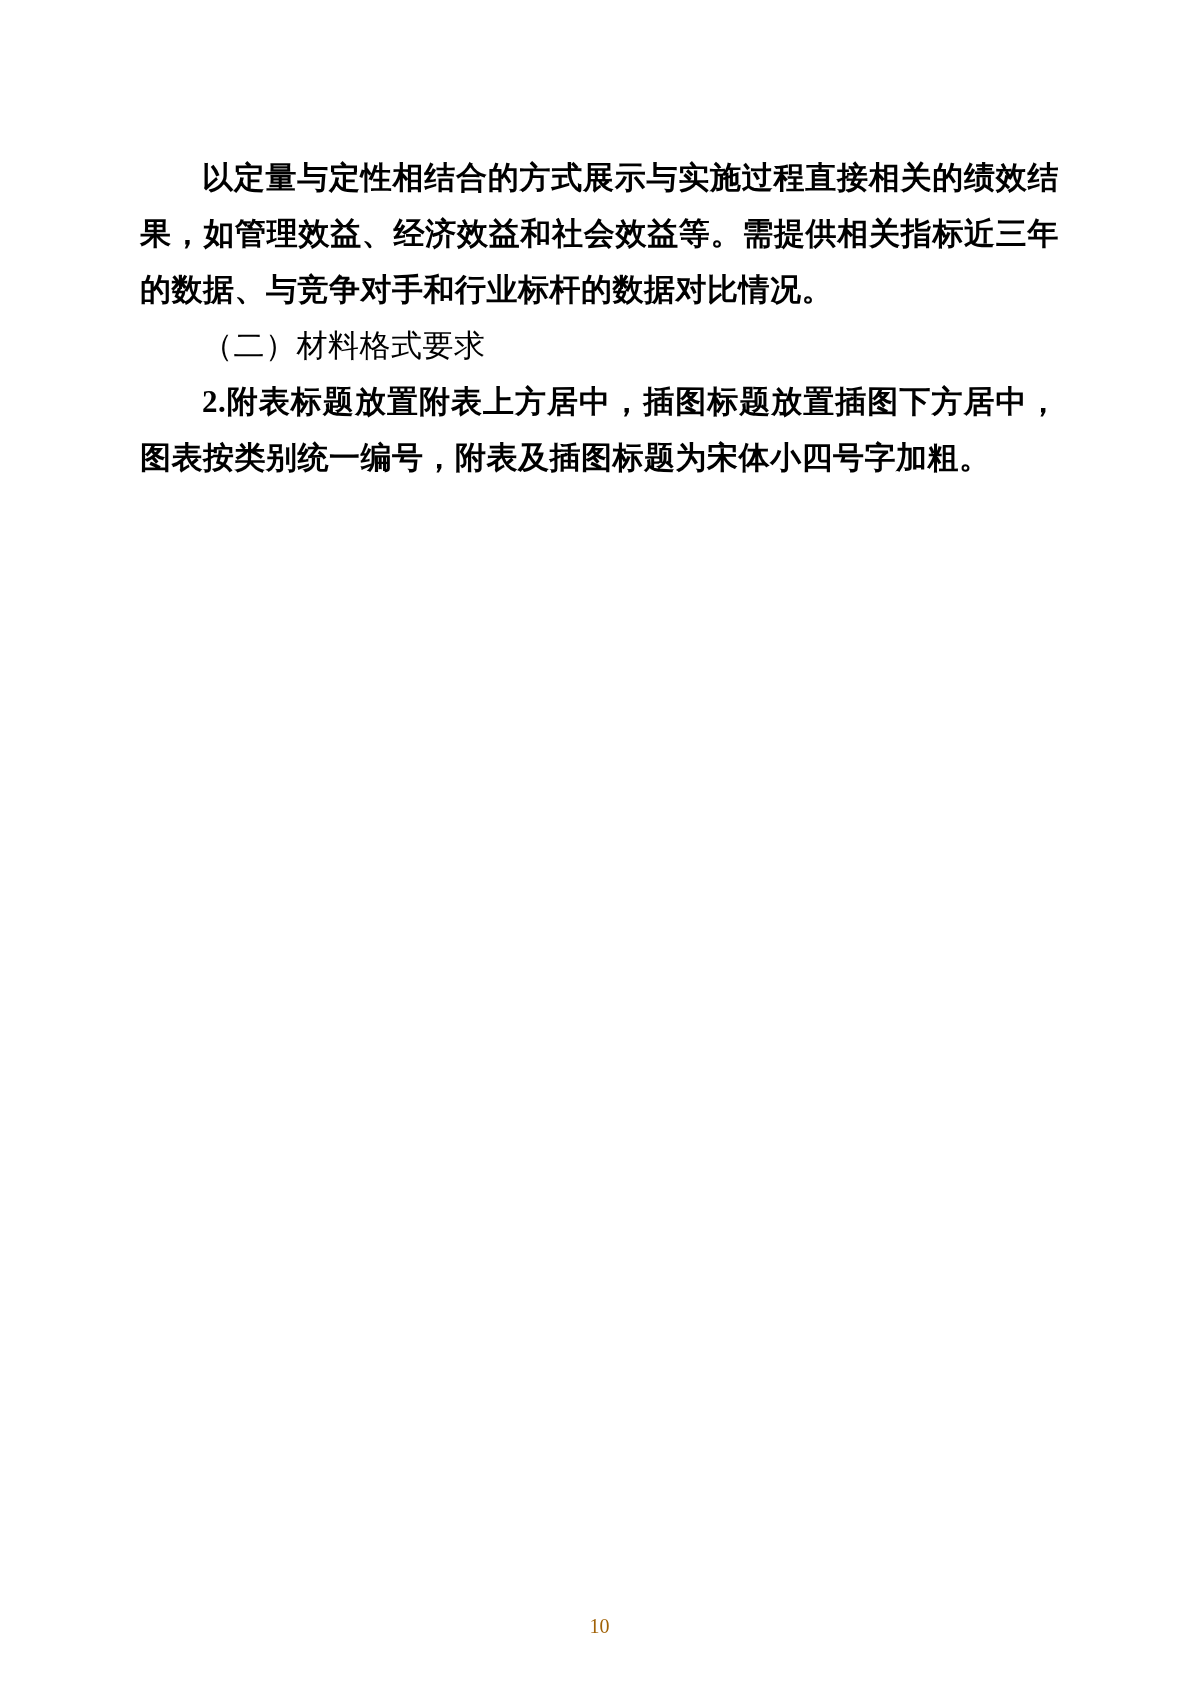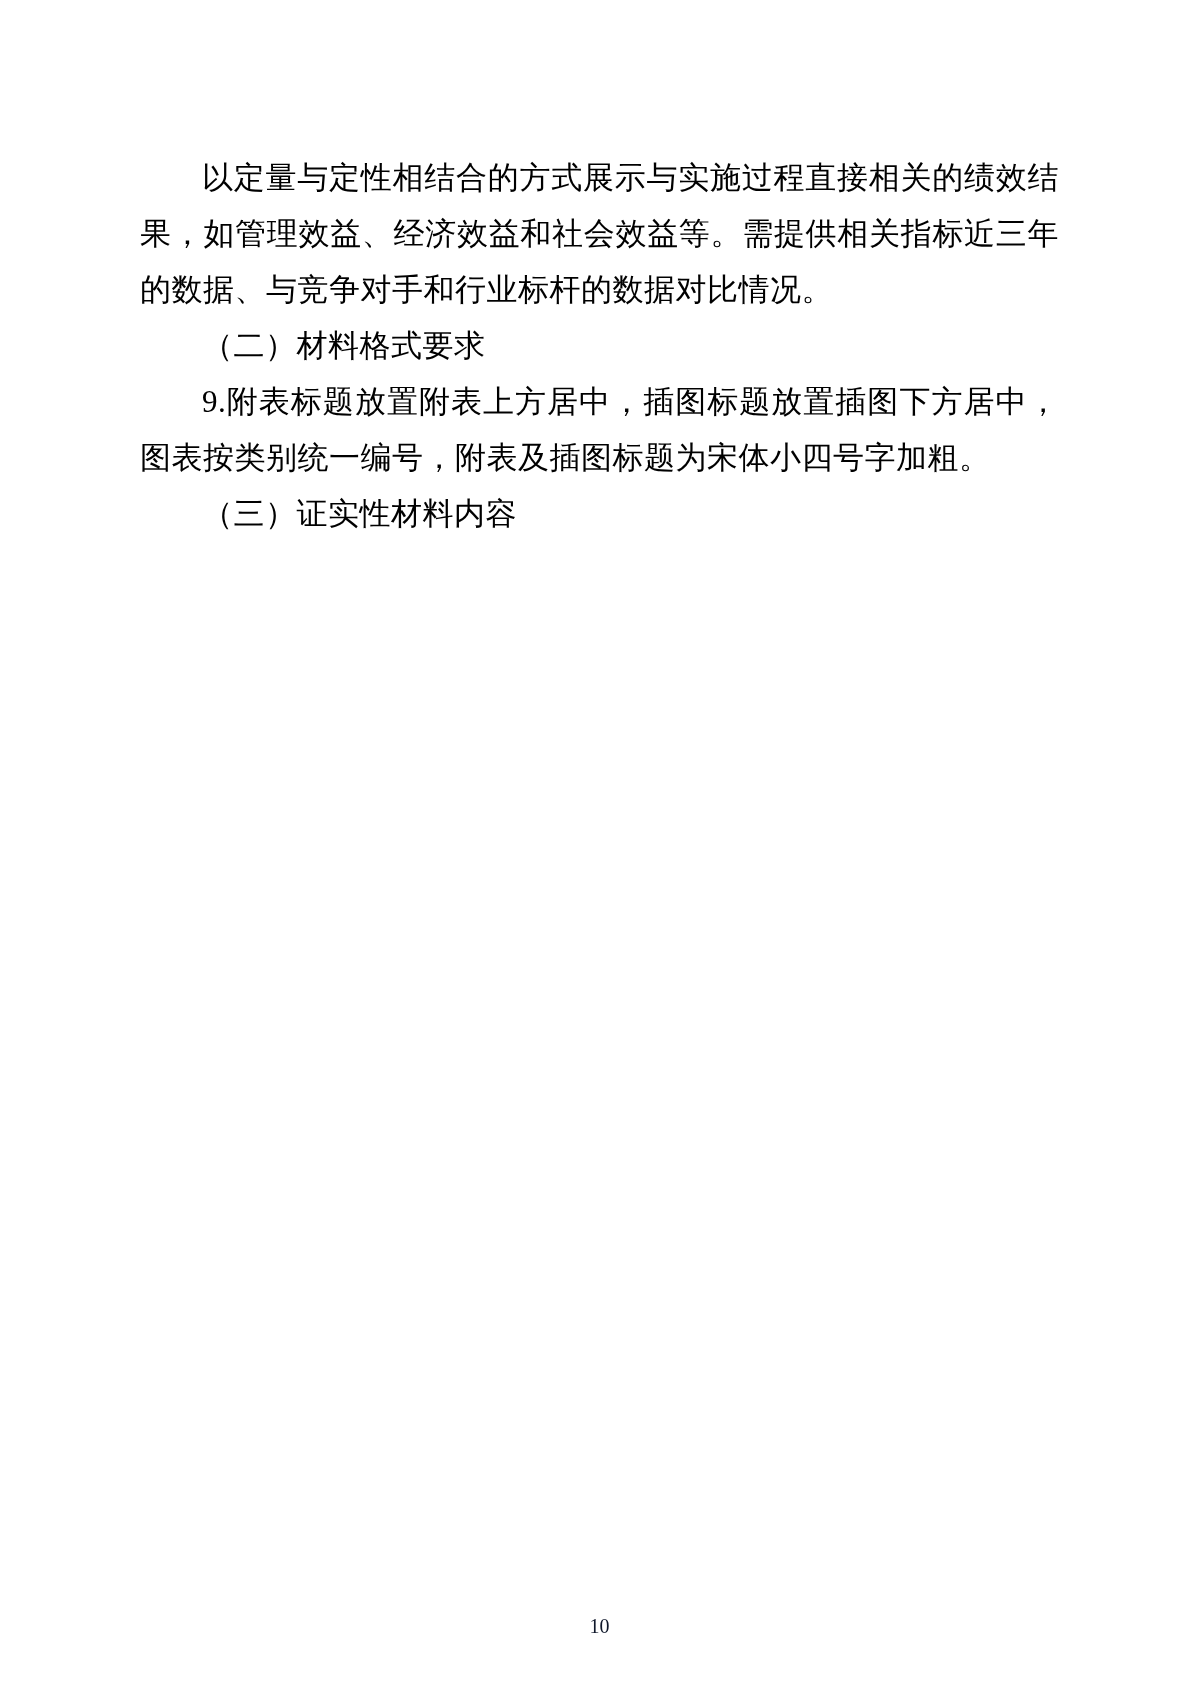--- a/index.html
+++ b/index.html
@@ -26,40 +26,40 @@
   .body-text {
     font-size: 31px;
     line-height: 56px;
     text-align: justify;
     text-justify: inter-ideograph;
     letter-spacing: 0.5px;
   }
   .para {
     margin: 0 0 0 0;
     text-indent: 62px;
+    font-weight: bold;
   }
   .heading {
     text-indent: 62px;
     margin: 0;
   }
   .page-number {
     position: absolute;
     left: 0;
     right: 0;
     bottom: 58px;
     text-align: center;
     font-size: 20px;
     font-family: "Liberation Serif", "DejaVu Serif", serif;
-    color: #0f172a;
+    color: #a16207;
   }
 </style>
 </head>
 <body>
 
 <div class="page">
   <div class="body-text">
     <p class="para">以定量与定性相结合的方式展示与实施过程直接相关的绩效结果，如管理效益、经济效益和社会效益等。需提供相关指标近三年的数据、与竞争对手和行业标杆的数据对比情况。</p>
     <p class="heading">（二）材料格式要求</p>
-    <p class="para">9.附表标题放置附表上方居中，插图标题放置插图下方居中，图表按类别统一编号，附表及插图标题为宋体小四号字加粗。</p>
-    <p class="heading">（三）证实性材料内容</p>
+    <p class="para">2.附表标题放置附表上方居中，插图标题放置插图下方居中，图表按类别统一编号，附表及插图标题为宋体小四号字加粗。</p>
   </div>
   <div class="page-number">10</div>
 </div>
 
 </body></html>

